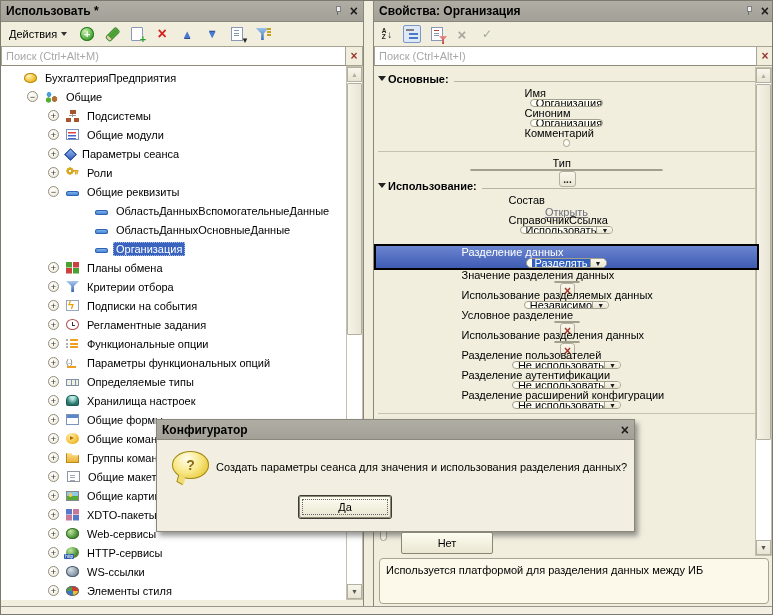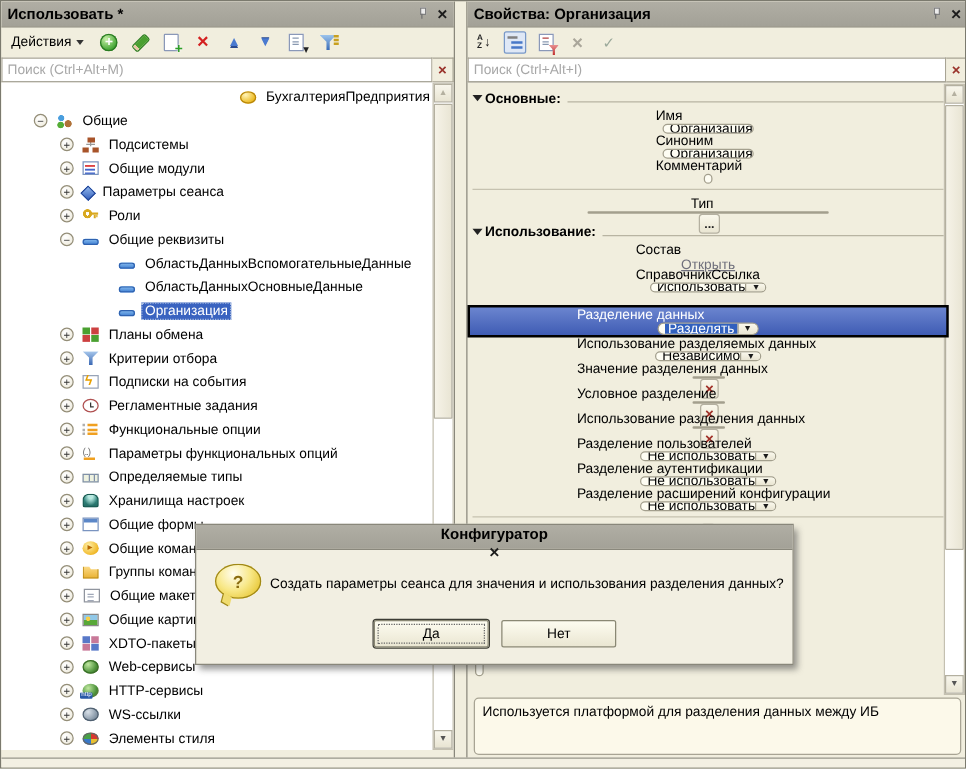--- a/index.html
+++ b/index.html
@@ -126,29 +126,29 @@
   .lnk { color:#70707c; text-decoration:underline;text-align:center; }
   .prow.hl { height:22px; box-shadow:0 0 0 2px #000; position:relative; z-index:2; margin:1px 0; background:linear-gradient(#6b85cf,#3f5cb4); }
   .prow.hl .plabel { color:#fff; }
   .seltext { background:#3160be; color:#fff; padding:0 2px; }
   .prow.ta { height:62px; align-items:flex-start; }
   .prow.ta .fld { height:58px; border-radius:6px; }
   #hintbox { position:absolute; left:5px; right:5px; top:557px; height:46px; border:1px solid #a8a494; border-radius:4px; background:#fcf9ea; padding:4px 6px; line-height:14px; }
 
   
   #dialog { position:absolute; left:155px; top:418px; width:479px; height:113px; background:#f2efe2; border:1px solid #89877b; box-shadow:3px 4px 5px rgba(70,70,70,.55); z-index:10; }
-  #dialog .titlebar { height:20px; border-bottom:1px solid #8a887c;flex-direction:column; }
+  #dialog .titlebar { height:20px; border-bottom:1px solid #8a887c; }
   .qicon { position:absolute; left:15px; top:31px; width:37px; height:28px; border-radius:50%; background:radial-gradient(circle at 40% 28%,#fffdf0,#f8e888 45%,#e8c838 80%,#c8a020); box-shadow:inset 0 0 0 1px #a08818; display:flex; align-items:center; justify-content:center; }
   .qicon::before { content:"?"; font-weight:bold; color:#8a6c10; font-size:14px; }
   .qicon::after { content:""; position:absolute; left:6px; bottom:-4px; width:7px; height:7px; background:#f0dc70; transform:rotate(30deg) skewX(15deg); box-shadow:-1px 1px 0 #a08818; }
   #dlg-msg { position:absolute; left:59px; top:41px; right:4px; white-space:nowrap; font-size:11px; }
   .dbtn { position:absolute; top:76px; width:92px; height:22px; background:linear-gradient(#fdfcf0,#eae6d2); border:1px solid #8a8874; border-radius:2px; display:flex; align-items:center; justify-content:center; font-size:11px; }
   .dbtn.yes { left:142px; box-shadow:0 0 0 1px #3c3c34; }
   .dbtn.yes::after { content:""; position:absolute; inset:2px; border:1px dotted #666; }
-  .dbtn.no { left:244px; }
+  .dbtn.no { left:244px;margin-top:36px; }
 </style>
 </head>
 <body>
 
 <div id="win">
 
   <section class="panel" id="left-panel">
     <div class="titlebar">
       <span>Использовать *</span>
       <span class="sp"></span>
@@ -167,21 +167,21 @@
         <span class="tbi" data-icon="move-up-icon"></span>
         <span class="tbi" data-icon="move-down-icon"></span>
         <span class="tbi" data-icon="sort-list-icon"></span>
         <span class="tbi" data-icon="filter-edit-icon"></span>
     </div>
     <div class="searchrow">
       <input type="text" placeholder="Поиск (Ctrl+Alt+M)" style="">
       <span class="clearx">×</span>
     </div>
     <div id="tree">
-        <div class="trow" style="padding-left: 5px; justify-content: flex-end;">
+        <div class="trow" style="padding-left: 5px;">
           <span class="tg hid">+</span>
           <span class="ticon" data-icon="configuration-root-icon"></span>
           <span class="tlabel">БухгалтерияПредприятия</span>
         </div>
         <div class="trow" style="padding-left: 26px;">
           <span class="tg">−</span>
           <span class="ticon" data-icon="common-group-icon"></span>
           <span class="tlabel">Общие</span>
         </div>
         <div class="trow" style="padding-left: 47px;">
@@ -391,33 +391,33 @@
         </div>
         <div class="pspacer"></div>
         <div class="prow g-c hl">
           <span class="plabel">Разделение данных</span>
           <div class="fld">
             <span class="seltext val">Разделять</span>
             <span class="dd"></span>
           </div>
         </div>
         <div class="prow g-c">
+          <span class="plabel">Значение разделения данных</span>
+          <div class="fld">
+            <span class="val"></span>
+            <span class="dots"></span>
+          </div>
+          <span class="xbtn"></span>
+        </div>
+        <div class="prow g-c">
           <span class="plabel">Использование разделяемых данных</span>
           <div class="fld">
             <span class="val">Независимо</span>
             <span class="dd"></span>
           </div>
-        </div>
-        <div class="prow g-c">
-          <span class="plabel">Значение разделения данных</span>
-          <div class="fld">
-            <span class="val"></span>
-            <span class="dots"></span>
-          </div>
-          <span class="xbtn"></span>
         </div>
         <div class="prow g-c">
           <span class="plabel">Условное разделение</span>
           <div class="fld">
             <span class="val"></span>
             <span class="dots"></span>
           </div>
           <span class="xbtn"></span>
         </div>
         <div class="prow g-c">

